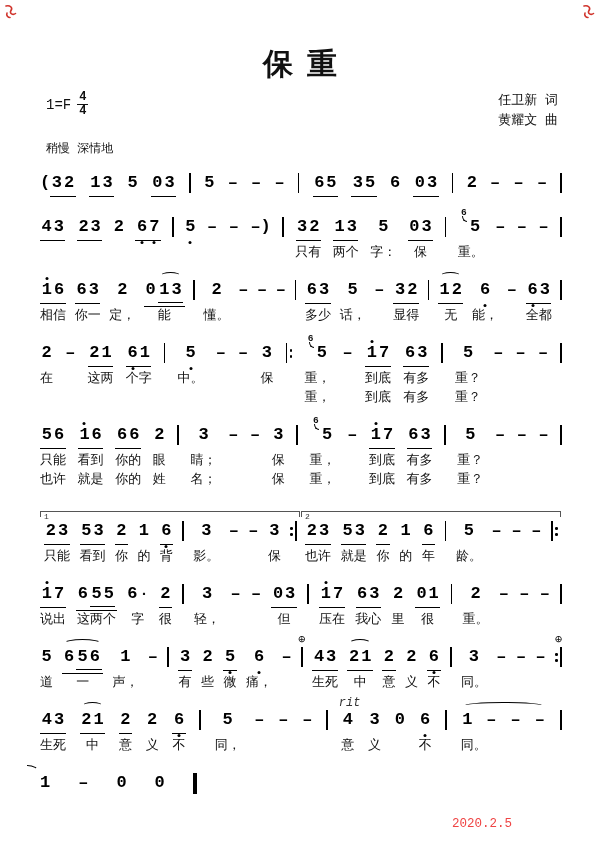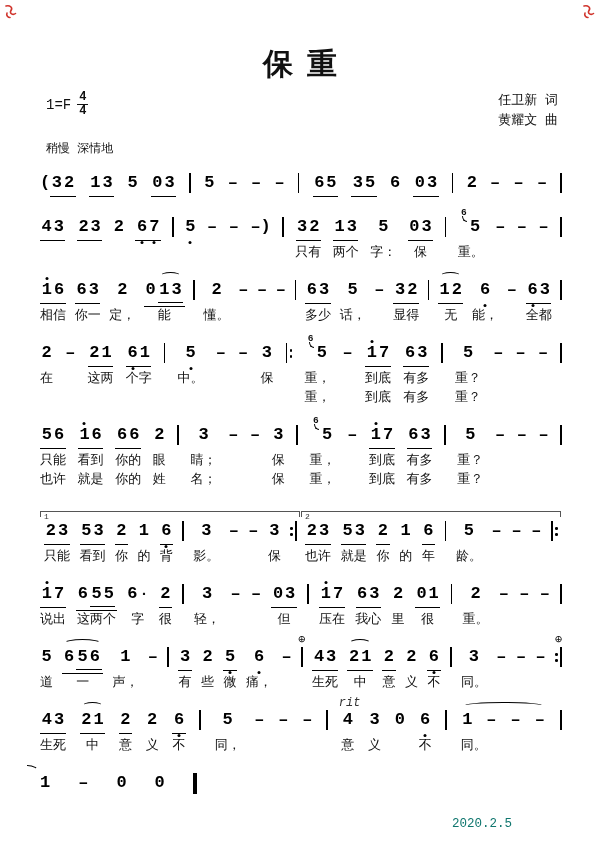--- a/index.html
+++ b/index.html
@@ -46,21 +46,21 @@
      border-top:1.4px solid #000;border-left:1.4px solid transparent;border-right:1.4px solid transparent;
      border-radius:100% 100% 0 0;}
   .note.arcL::before{content:"";position:absolute;top:-8px;left:-13px;width:11px;height:6px;
      border-top:1.4px solid #000;border-right:1.4px solid transparent;border-radius:0 100% 0 0;}
   .bw{display:inline-flex;gap:2.5px;height:20px;position:relative;align-items:center;}
   .bl{width:1.6px;height:20px;background:#000;}
   .bl.thick{width:4.5px;height:21px;}
   .bdots{display:flex;flex-direction:column;gap:3.5px;}
   .bdot{width:2.6px;height:2.6px;border-radius:50%;background:#000;}
   .coda{position:absolute;left:50%;transform:translateX(-50%);bottom:21px;font-size:12px;line-height:12px;font-weight:400;}
-  .date{margin:4px 88px 0 0;text-align:right;font-size:12.5px;color:#0f766e;}
+  .date{margin:4px 88px 0 0;text-align:right;font-size:12.5px;color:#ef4444;}
 </style>
 </head>
 <body>
 
 <div class="page">
   <span class="corner left">
     <svg width="13" height="15" viewBox="0 0 13 15">
         <path d="M2 2 C6 1 9 3.5 7 6.5 C5 9.5 9 11.5 11.5 9.5 M3 9 C2 11.5 4 13.5 6 13.5" stroke="#d0342c" fill="none" stroke-width="1.6" stroke-linecap="round"></path>
       </svg>
   </span>

